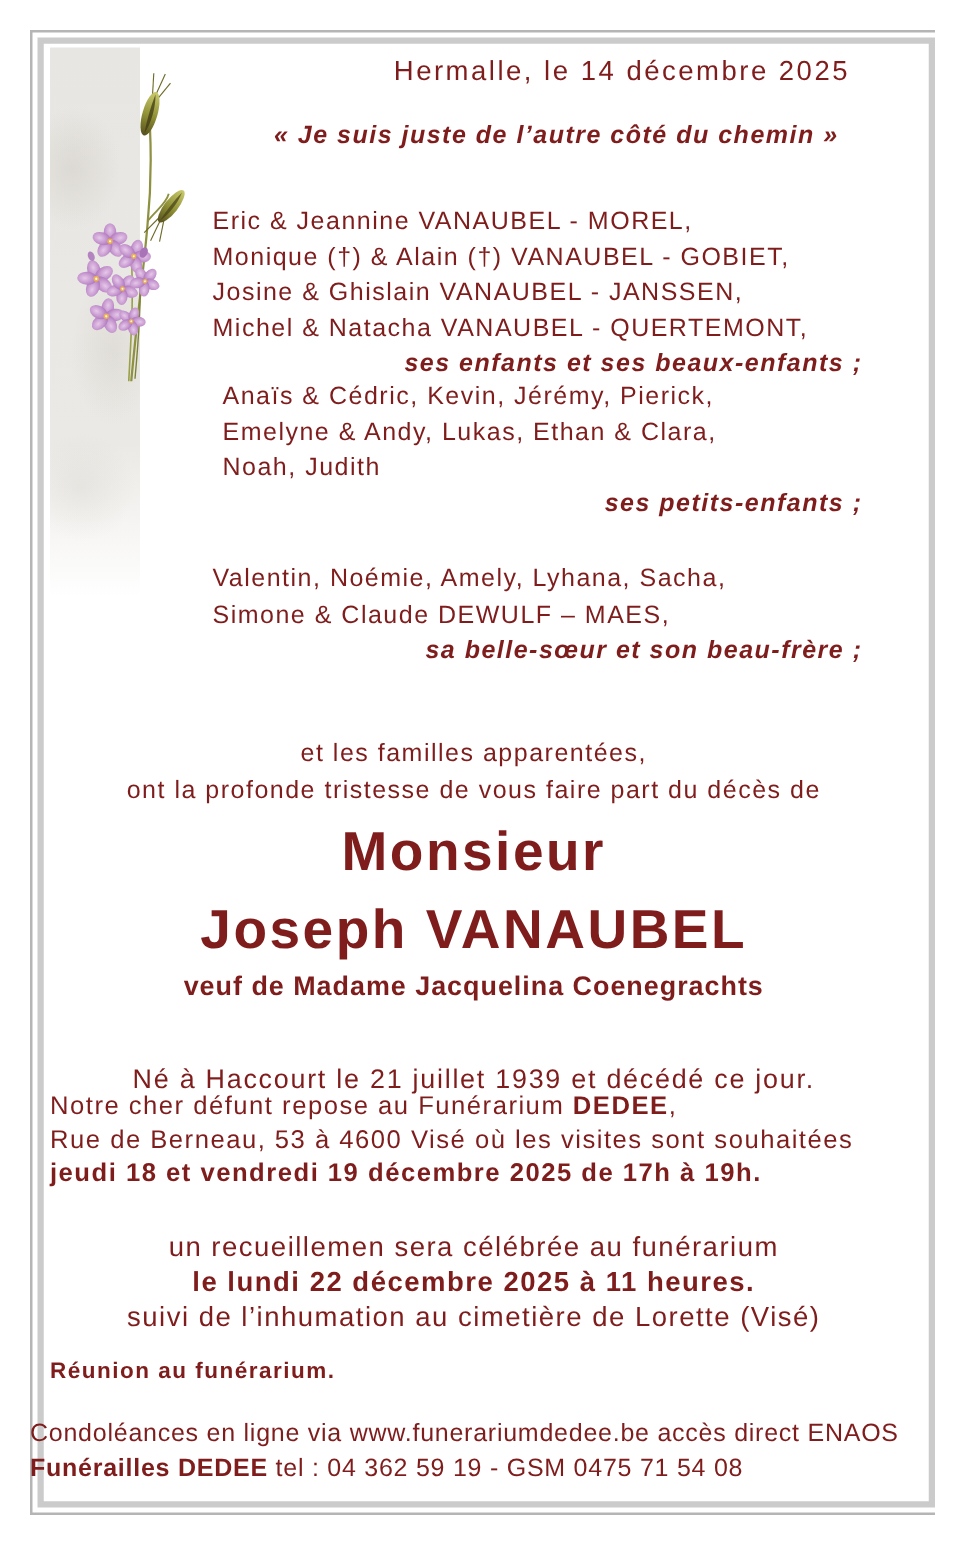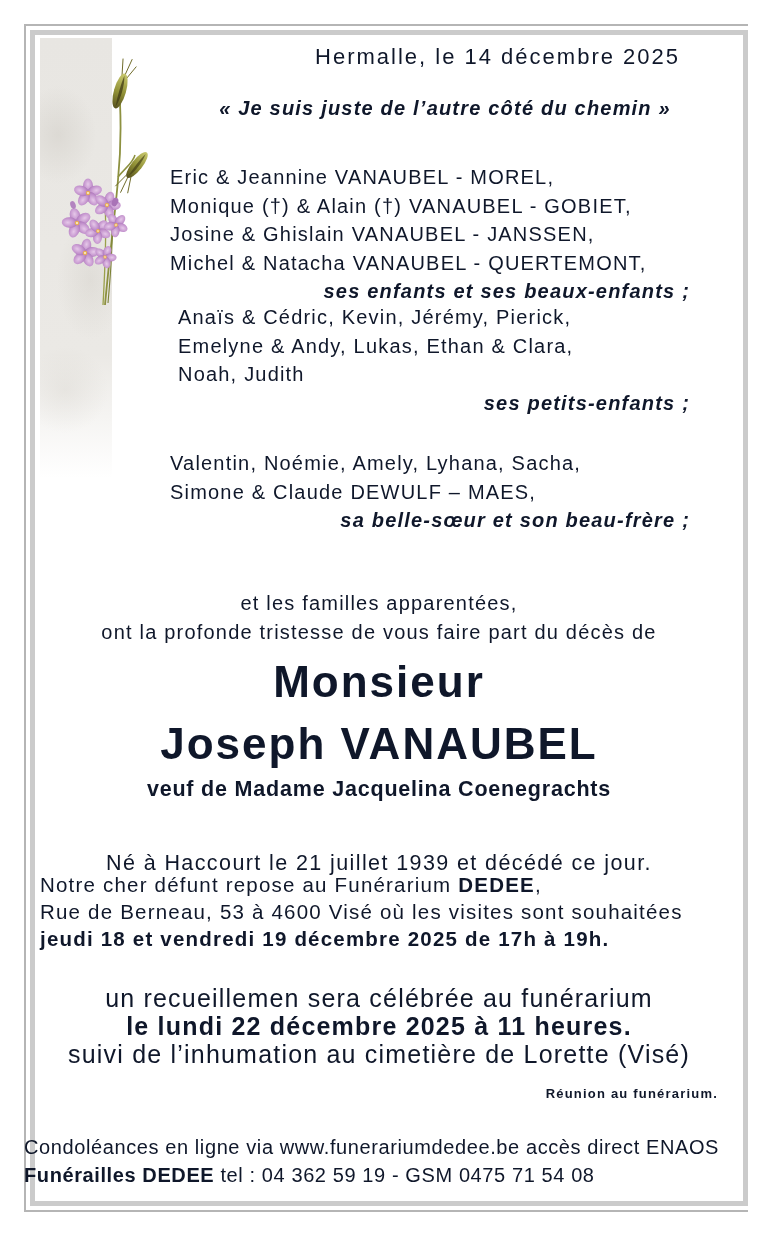--- a/index.html
+++ b/index.html
@@ -1,18 +1,18 @@
 <!DOCTYPE html>
 <html><head>
 <meta charset="utf-8">
 <style>
   html,body { margin:0; padding:0; background:#ffffff; }
   .page {
     position:relative; width:748px; height:1240px; background:#ffffff;
-    font-family:"Liberation Sans", sans-serif; color:#0f172a; overflow:hidden;text-decoration:underline;
+    font-family:"Liberation Sans", sans-serif; color:#7f1d1d; overflow:hidden;text-decoration:underline;
   }
   .frame {
     position:absolute; left:30px; top:30px; width:718px; height:1176px;
     box-sizing:border-box;
     border:5px solid #cbcbcb;
     outline:2px solid #b5b5b5; outline-offset:4px;
   }
   .paper-strip {
     position:absolute; left:40px; top:38px; width:72px; height:440px;
     background:
@@ -30,22 +30,22 @@
   .children-block { top:163px; left:170px; right:58px; }
   .grandchildren-block { top:303px; left:178px; right:58px; }
   .ggc-block { top:449px; left:170px; right:58px; }
   .role-label { text-align:right; font-weight:bold; font-style:italic; }
   .intro-block { top:589px; left:40px; right:30px; text-align:center; font-size:20px; line-height:28.5px; }
   .deceased-block { top:651px; left:40px; right:30px; text-align:center; }
   .deceased-title, .deceased-name { font-size:44px; font-weight:bold; line-height:62px; letter-spacing:2px; }
   .widower-line { font-size:21.5px; font-weight:bold; line-height:29px; letter-spacing:0.8px; }
   .life-line { font-size:21.5px; line-height:30px; letter-spacing:1.4px;margin-top:44px; }
   .visitation-block { top:871px; left:40px; right:30px; text-align:left; font-size:20.5px; line-height:27px; }
-  .ceremony-block { top:984px; left:40px; right:30px; text-align:center; font-size:25px; line-height:28px; }
-  .reunion-line { top:1086px; left:40px; right:30px; text-align:right; font-size:13px; font-weight:bold; }
+  .ceremony-block { top:984px; left:40px; right:30px; text-align:center; font-size:22px; line-height:28px; }
+  .reunion-line { top:1086px; left:40px; right:30px; text-align:left; font-size:18px; font-weight:bold; }
   .footer-block { top:1134px; left:24px; right:24px; text-align:left; font-size:20px; line-height:27.5px; letter-spacing:0.6px; }
   .b { font-weight:bold; }
 </style>
 </head>
 <body>
 
 <div class="page">
 
   <div class="frame"></div>
 

